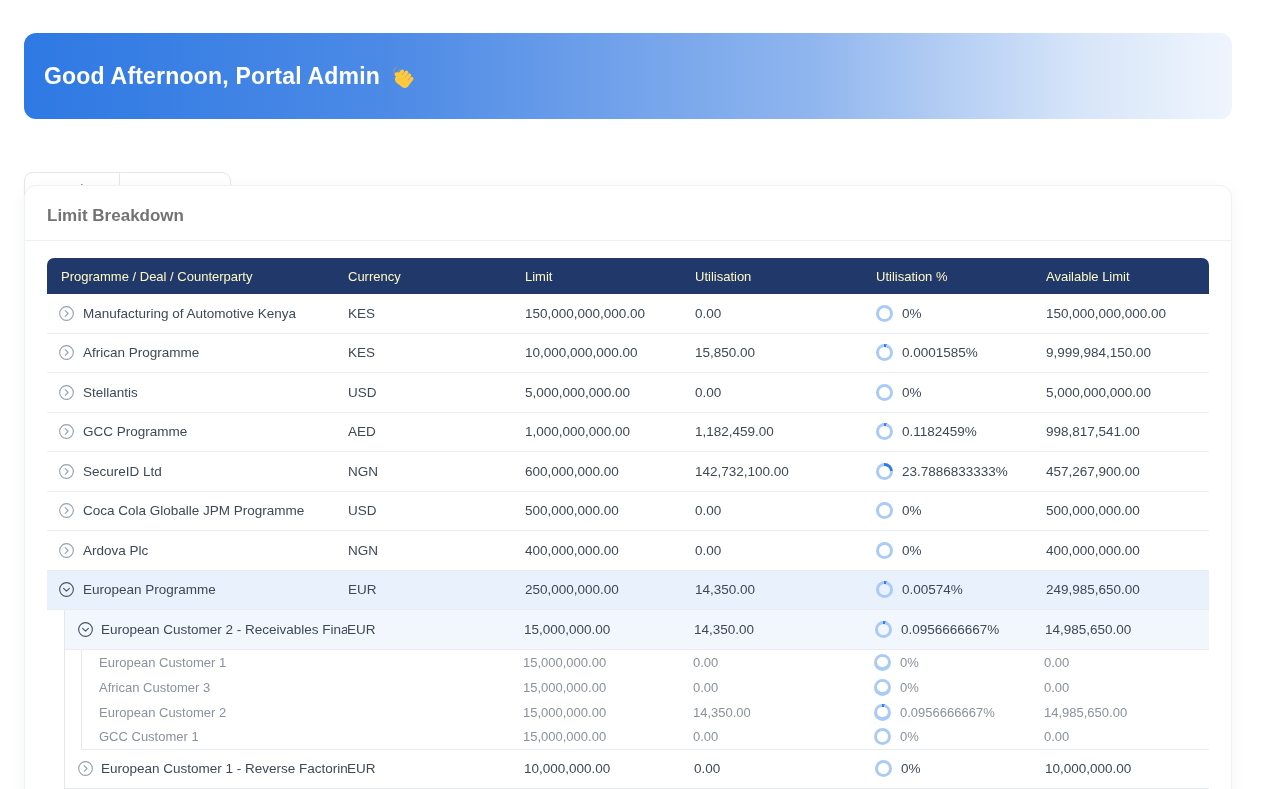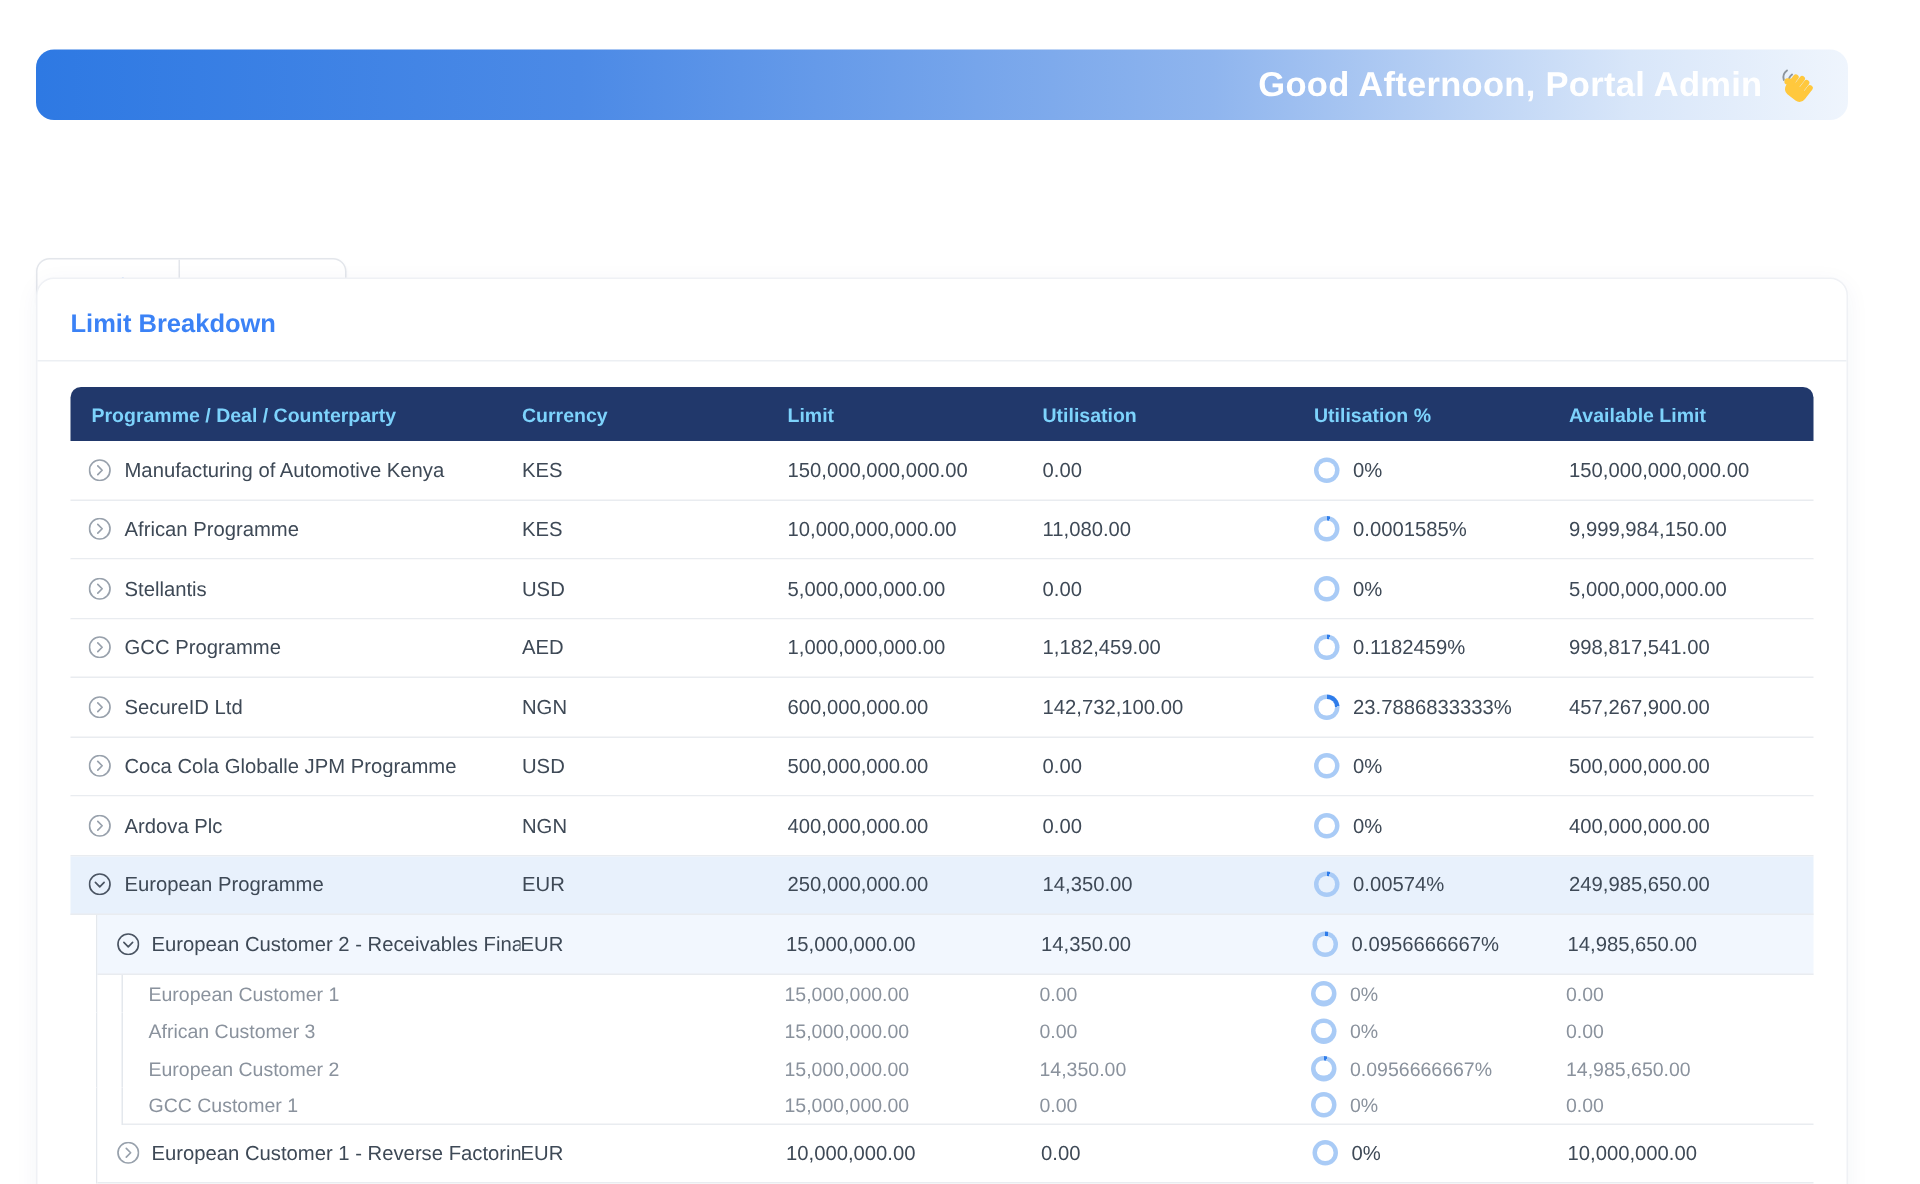--- a/index.html
+++ b/index.html
@@ -5,24 +5,24 @@
   * { box-sizing: border-box; }
   html,body { margin:0; padding:0; }
   body {
     width:1280px; height:789px; overflow:hidden; background:#ffffff;
     font-family:"Liberation Sans","DejaVu Sans",sans-serif;
     -webkit-font-smoothing:antialiased;
   }
 
   
   .banner {
-    position:absolute; left:24px; top:33px; width:1208px; height:47px;
+    position:absolute; left:24px; top:33px; width:1208px; height:86px;
     border-radius:12px;
     background:linear-gradient(90deg,#2E79E3 0%,#4C8AE6 30%,#8FB5EE 65%,#D8E6F9 88%,#EFF5FD 100%);
-    display:flex; align-items:center; padding:0 20px;justify-content:flex-end;
+    display:flex; align-items:center; padding:0 20px;
   }
   .banner-title {
     color:#ffffff; font-size:23px; font-weight:700; letter-spacing:.2px;
     display:flex; align-items:center; gap:10px; margin:0;
   }
   .wave { width:27px; height:27px; flex:none; margin-top:2px; }
 
   
   .tabs {
     position:absolute; left:24px; top:124px; height:36px;
@@ -36,32 +36,32 @@
   .tab.active { color:#4285F4; }
   .tab + .tab { border-left:1px solid #E3E6EB; }
 
   
   .card {
     position:absolute; left:24px; top:185px; width:1208px; height:660px;
     background:#fff; border:1px solid #EFF1F5; border-radius:12px;
     box-shadow:0 4px 16px rgba(30,58,110,.05);
   }
   .card-title {
-    font-size:17px; font-weight:700; color:#3b82f6;
+    font-size:17px; font-weight:700; color:#737373;
     padding:19px 22px 14px; line-height:21px;
   }
   .card-divider { height:1px; background:#ECEFF3; }
 
   
   .table { margin:17px 22px 0; }
   .thead {
     display:grid; grid-template-columns:301px 177px 170px 181px 170px 1fr;
     background:#21386B; border-radius:7px 7px 0 0; height:36px; align-items:center;
   }
-  .hcell { color:#7dd3fc; font-size:13px; font-weight:700; white-space:nowrap; }
+  .hcell { color:#fef9c3; font-size:13px; font-weight:400; white-space:nowrap; }
   .hcell:first-child { padding-left:14px; }
 
   .row { display:flex; }
   .indent  { width:18px; border-right:1px solid #E4E8ED; background:#fff; flex:none; }
   .indent2 { width:17px; border-right:1px solid #E4E8ED; background:#fff; flex:none; }
   .content {
     flex:1; display:grid; align-items:center;
     border-bottom:1px solid #E9ECF0; background:#fff;
   }
   .lvl1 .content { grid-template-columns:301px 177px 170px 181px 170px 1fr; height:39.5px; }
@@ -158,21 +158,21 @@
               <span class="chev">
                 <svg width="15" height="15" viewBox="0 0 16 16" fill="none">
                   <circle cx="8" cy="8" r="7.3" stroke="#98A1AC" stroke-width="1.2"></circle>
                   <path d="M6.6 4.9 L9.7 8 L6.6 11.1" stroke="#98A1AC" stroke-width="1.2" stroke-linecap="round" stroke-linejoin="round"></path>
                 </svg>
               </span>
               <span>African Programme</span>
             </div>
             <div class="cell">KES</div>
             <div class="cell">10,000,000,000.00</div>
-            <div class="cell">11,080.00</div>
+            <div class="cell">15,850.00</div>
             <div class="cell util-cell">
               <span class="donut" style="--p: 4.2%;"></span>
               <span>0.0001585%</span>
             </div>
             <div class="cell">9,999,984,150.00</div>
           </div>
         </div>
         <div class="row lvl1">
           <div class="content">
             <div class="cell name-cell">

